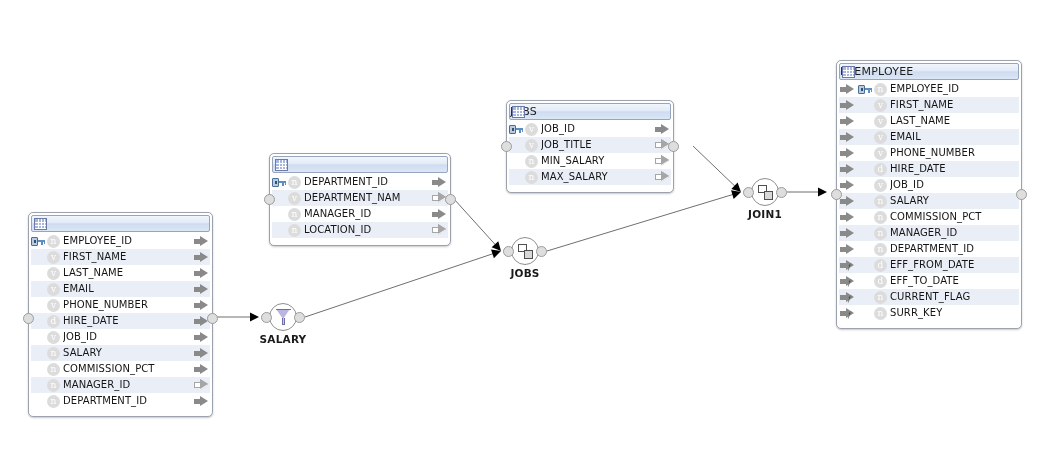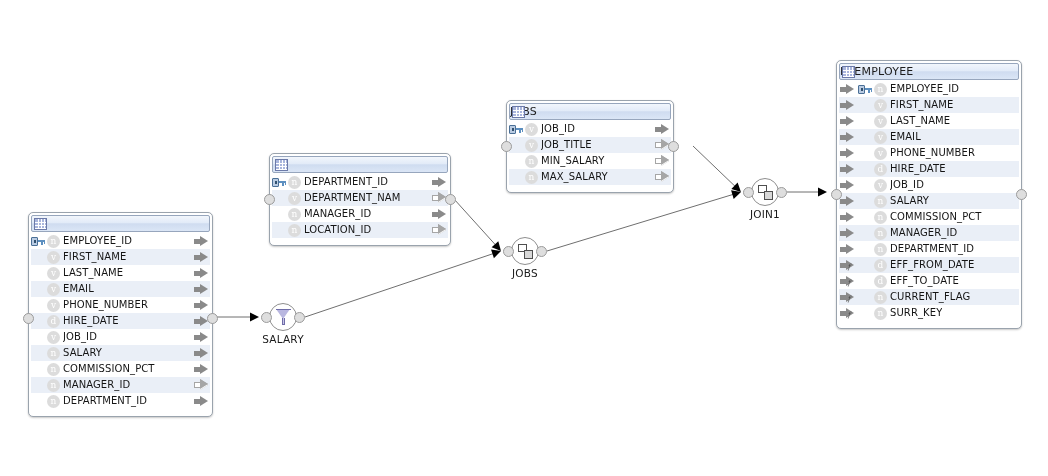--- a/index.html
+++ b/index.html
@@ -249,20 +249,21 @@
   }
   .op-label {
     position: absolute;
     top: 30px;
     left: 50%;
     transform: translateX(-50%);
     font-size: 10.5px;
     color: #1a1a1a;
     white-space: nowrap;
     letter-spacing: 0.2px;
+    font-weight: bold;
   }
   .op-port {
     position: absolute;
     top: 9px;
     width: 11px;
     height: 11px;
     border-radius: 50%;
     background: #dedede;
     border: 1px solid #9b9b9b;
     box-sizing: border-box;

